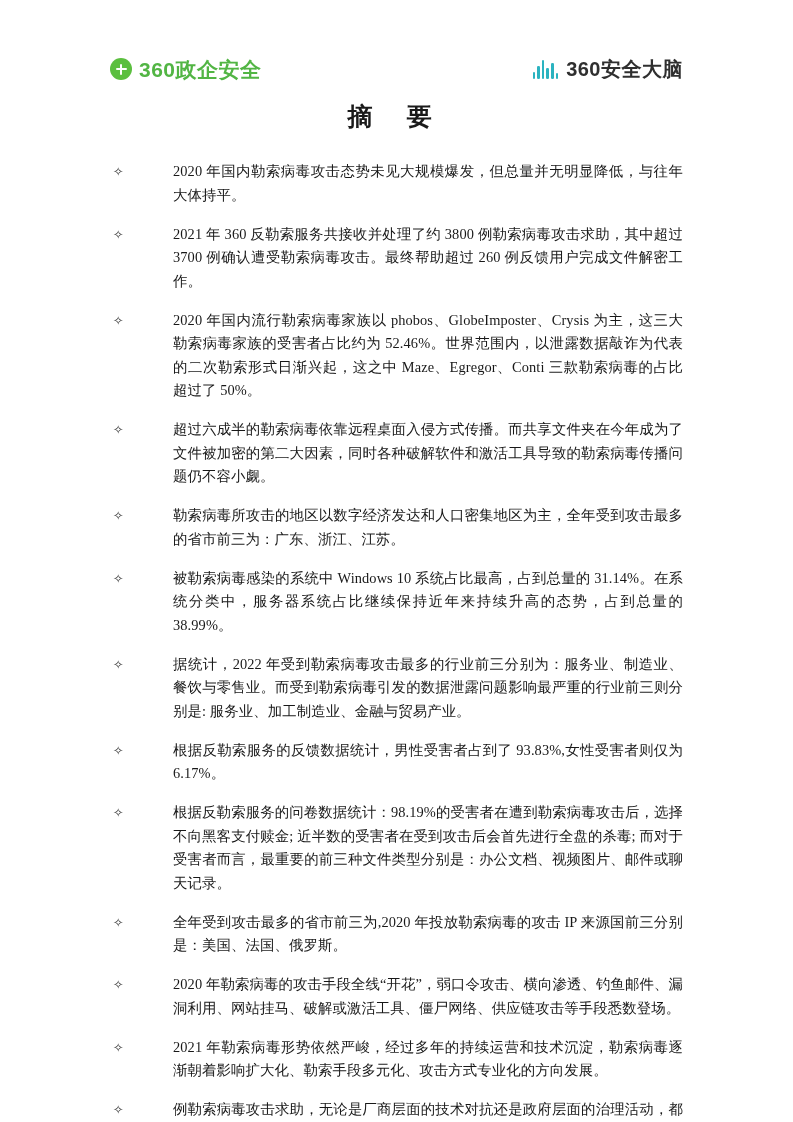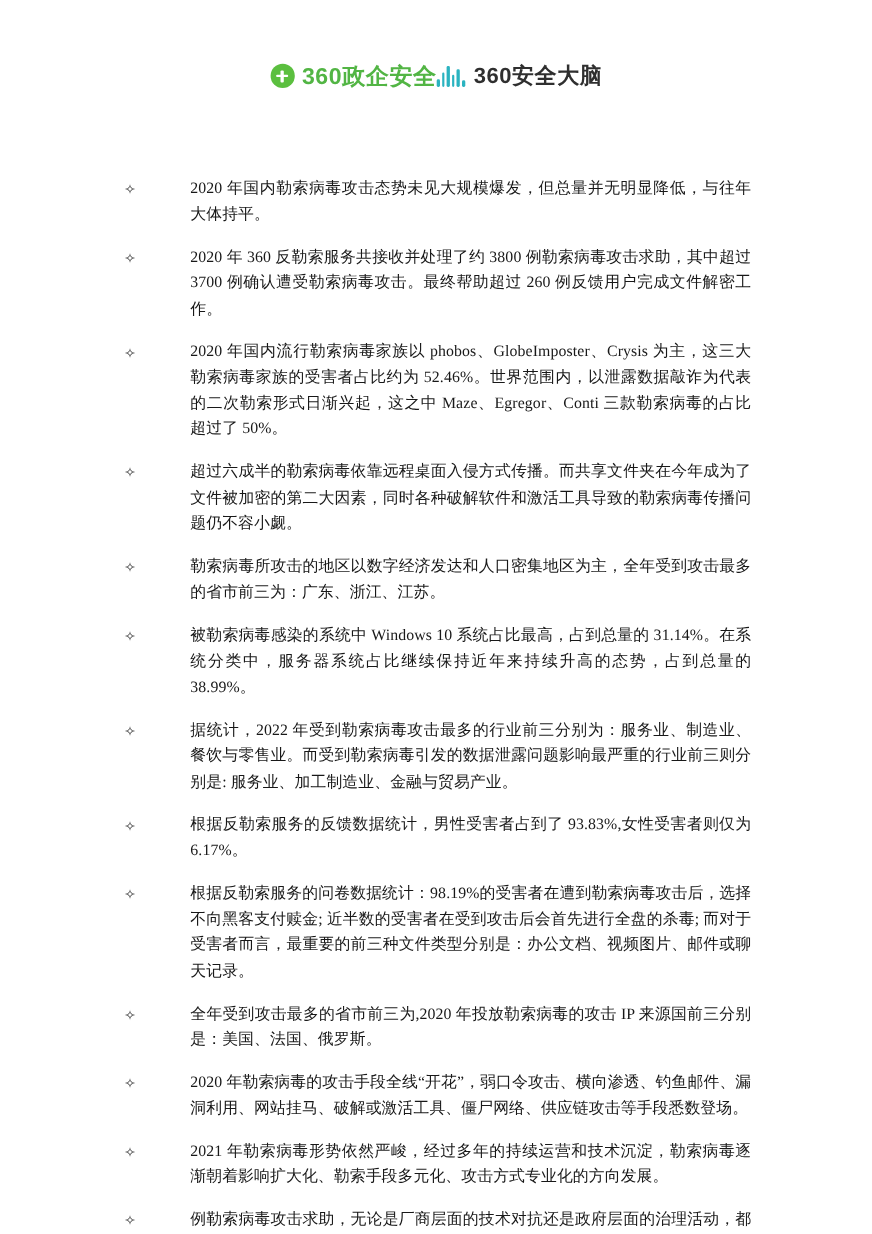--- a/index.html
+++ b/index.html
@@ -24,21 +24,21 @@
 
   
   .header {
     position: absolute;
     top: 52px;
     left: 110px;
     right: 110px;
     height: 34px;
     display: flex;
     align-items: center;
-    justify-content: center;
+    justify-content: space-between;
   }
 
   .logo-left {
     display: flex;
     align-items: center;
     gap: 7px;
   }
   .logo-mark {
     width: 22px;
     height: 22px;
@@ -174,31 +174,32 @@
           <i></i>
           <i></i>
           <i></i>
           <i></i>
       </span>
       <span class="logo-right-text">360安全大脑</span>
     </div>
 
   </div>
 
+  <div class="doc-title">摘    要</div>
 
   <div class="content">
 
     <div class="bullet-item">
       <span class="bullet-mark">✧</span>
       <span class="bullet-text">2020 年国内勒索病毒攻击态势未见大规模爆发，但总量并无明显降低，与往年大体持平。</span>
     </div>
 
     <div class="bullet-item">
       <span class="bullet-mark">✧</span>
-      <span class="bullet-text">2020 年 360 反勒索服务共接收并处理了约 3800 例勒索病毒攻击求助，其中超过 3700 例确认遭受勒索病毒攻击。最终帮助超过 260 例反馈用户完成文件解密工作。</span>
+      <span class="bullet-text">2021 年 360 反勒索服务共接收并处理了约 3800 例勒索病毒攻击求助，其中超过 3700 例确认遭受勒索病毒攻击。最终帮助超过 260 例反馈用户完成文件解密工作。</span>
     </div>
 
     <div class="bullet-item">
       <span class="bullet-mark">✧</span>
       <span class="bullet-text">2020 年国内流行勒索病毒家族以 phobos、GlobeImposter、Crysis 为主，这三大勒索病毒家族的受害者占比约为 52.46%。世界范围内，以泄露数据敲诈为代表的二次勒索形式日渐兴起，这之中 Maze、Egregor、Conti 三款勒索病毒的占比超过了 50%。</span>
     </div>
 
     <div class="bullet-item">
       <span class="bullet-mark">✧</span>
       <span class="bullet-text">超过六成半的勒索病毒依靠远程桌面入侵方式传播。而共享文件夹在今年成为了文件被加密的第二大因素，同时各种破解软件和激活工具导致的勒索病毒传播问题仍不容小觑。</span>

